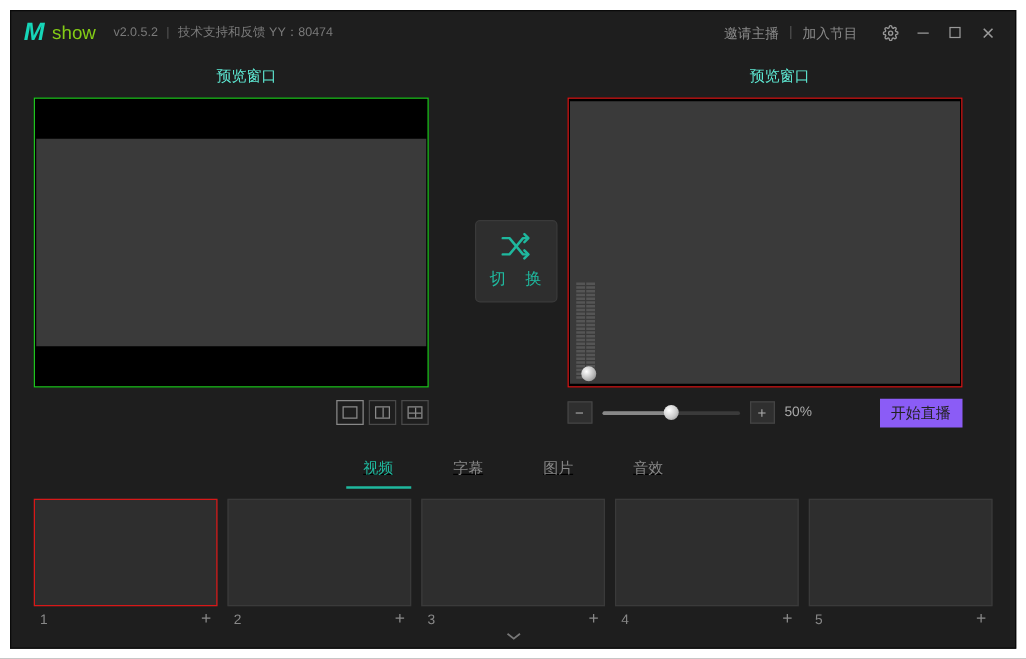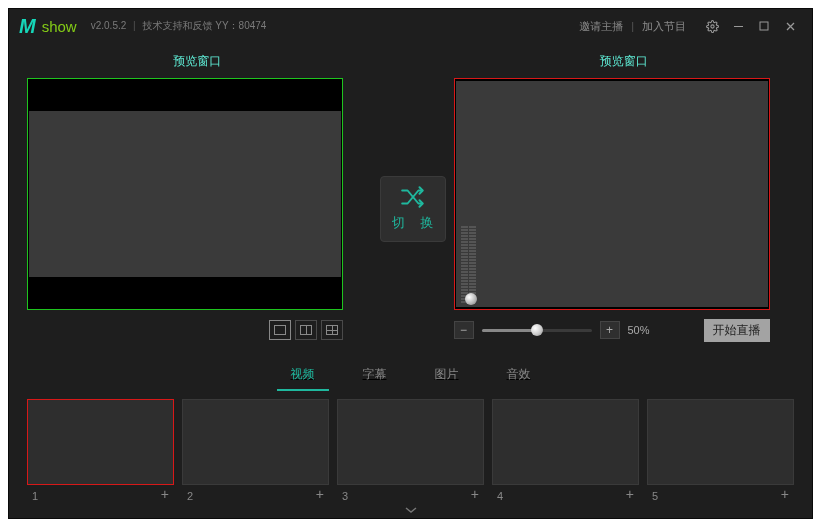--- a/index.html
+++ b/index.html
@@ -43,21 +43,21 @@
 .shuffle-ico { color: #1fb89e; }
 
 .below-play { height: 28px; display: flex; align-items: center; gap: 8px; margin-top: 6px; width: 316px; }
 .vol-btn { width: 20px; height: 18px; background: #2f2f2f; border: 1px solid #444; color: #aaa; display: flex; align-items: center; justify-content: center; font-size: 12px; cursor: pointer; }
 .slider-wrap { position: relative; width: 110px; height: 14px; display: flex; align-items: center; }
 .slider-track { position: absolute; left: 0; right: 0; height: 3px; background: #3a3a3a; border-radius: 2px; }
 .slider-fill { position: absolute; left: 0; width: 50%; height: 3px; background: #888; border-radius: 2px; }
 .slider-thumb { position: absolute; left: 50%; top: 50%; width: 12px; height: 12px; margin: -6px 0 0 -6px; border-radius: 50%; background: radial-gradient(circle at 35% 35%, #fff, #ccc 55%, #888); cursor: pointer; }
 .vol-text { color: #aaa; font-size: 11px; }
 .play-spacer { flex: 1; }
-.start-live { background: #a3a3a3; color: #222; font-size: 12px; padding: 3px 9px; border: none; cursor: pointer; }
+.start-live { background: #8b5cf6; color: #222; font-size: 12px; padding: 3px 9px; border: none; cursor: pointer; }
 
 .tabs { display: flex; justify-content: center; gap: 20px; margin-top: 12px; text-decoration: underline; }
 .tab { color: #888; font-size: 12px; padding: 6px 14px; cursor: pointer; border-bottom: 2px solid transparent; }
 .tab.active { color: #1fb89e; border-bottom-color: #1fb89e; }
 
 .slots { display: flex; gap: 8px; padding: 8px 18px 0 18px; }
 .slot { position: relative; width: 148px; height: 86px; background: #2e2e2e; border: 1px solid #3a3a3a; }
 .slot.selected { border-color: #d81818; }
 .slot-num { position: absolute; left: 4px; bottom: -18px; color: #888; font-size: 11px; }
 .slot-add { position: absolute; right: 4px; bottom: -18px; color: #888; font-size: 14px; cursor: pointer; }

